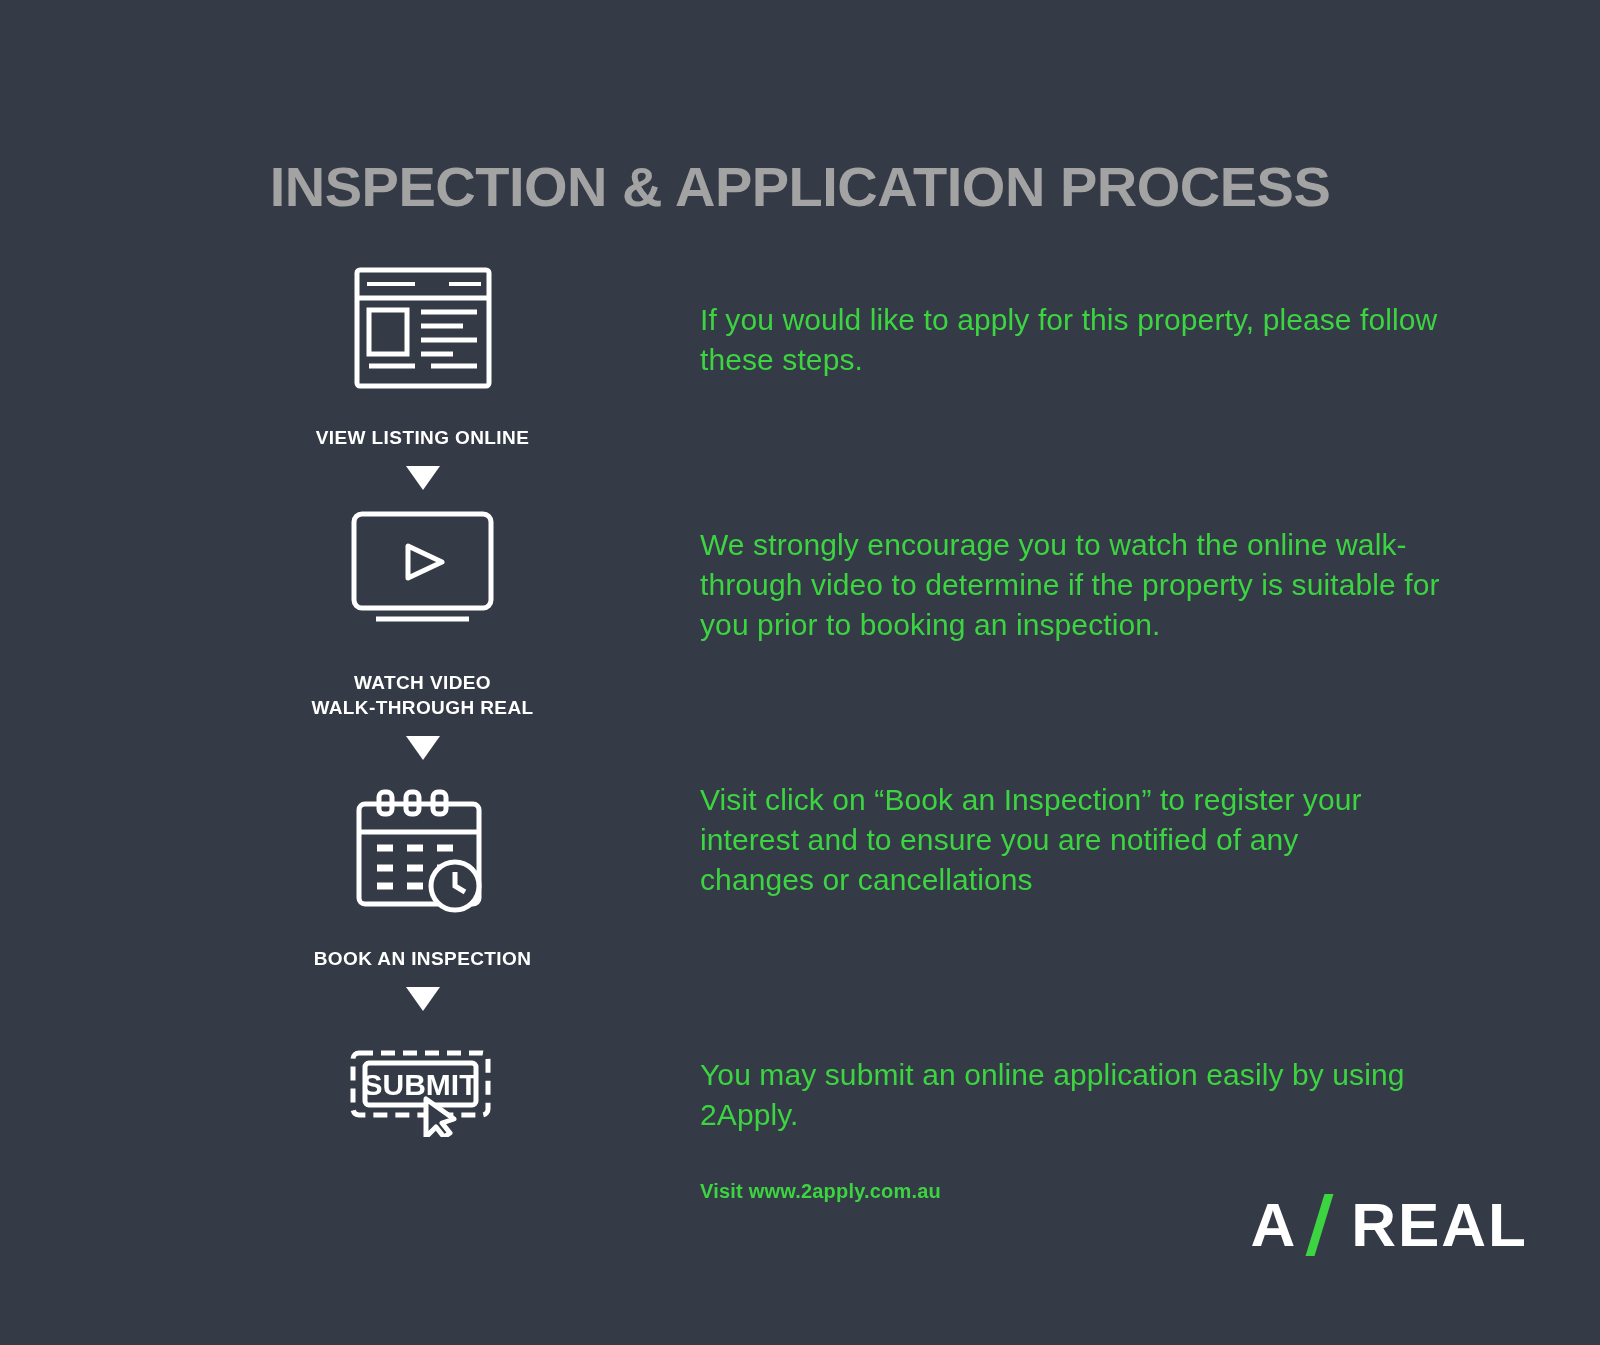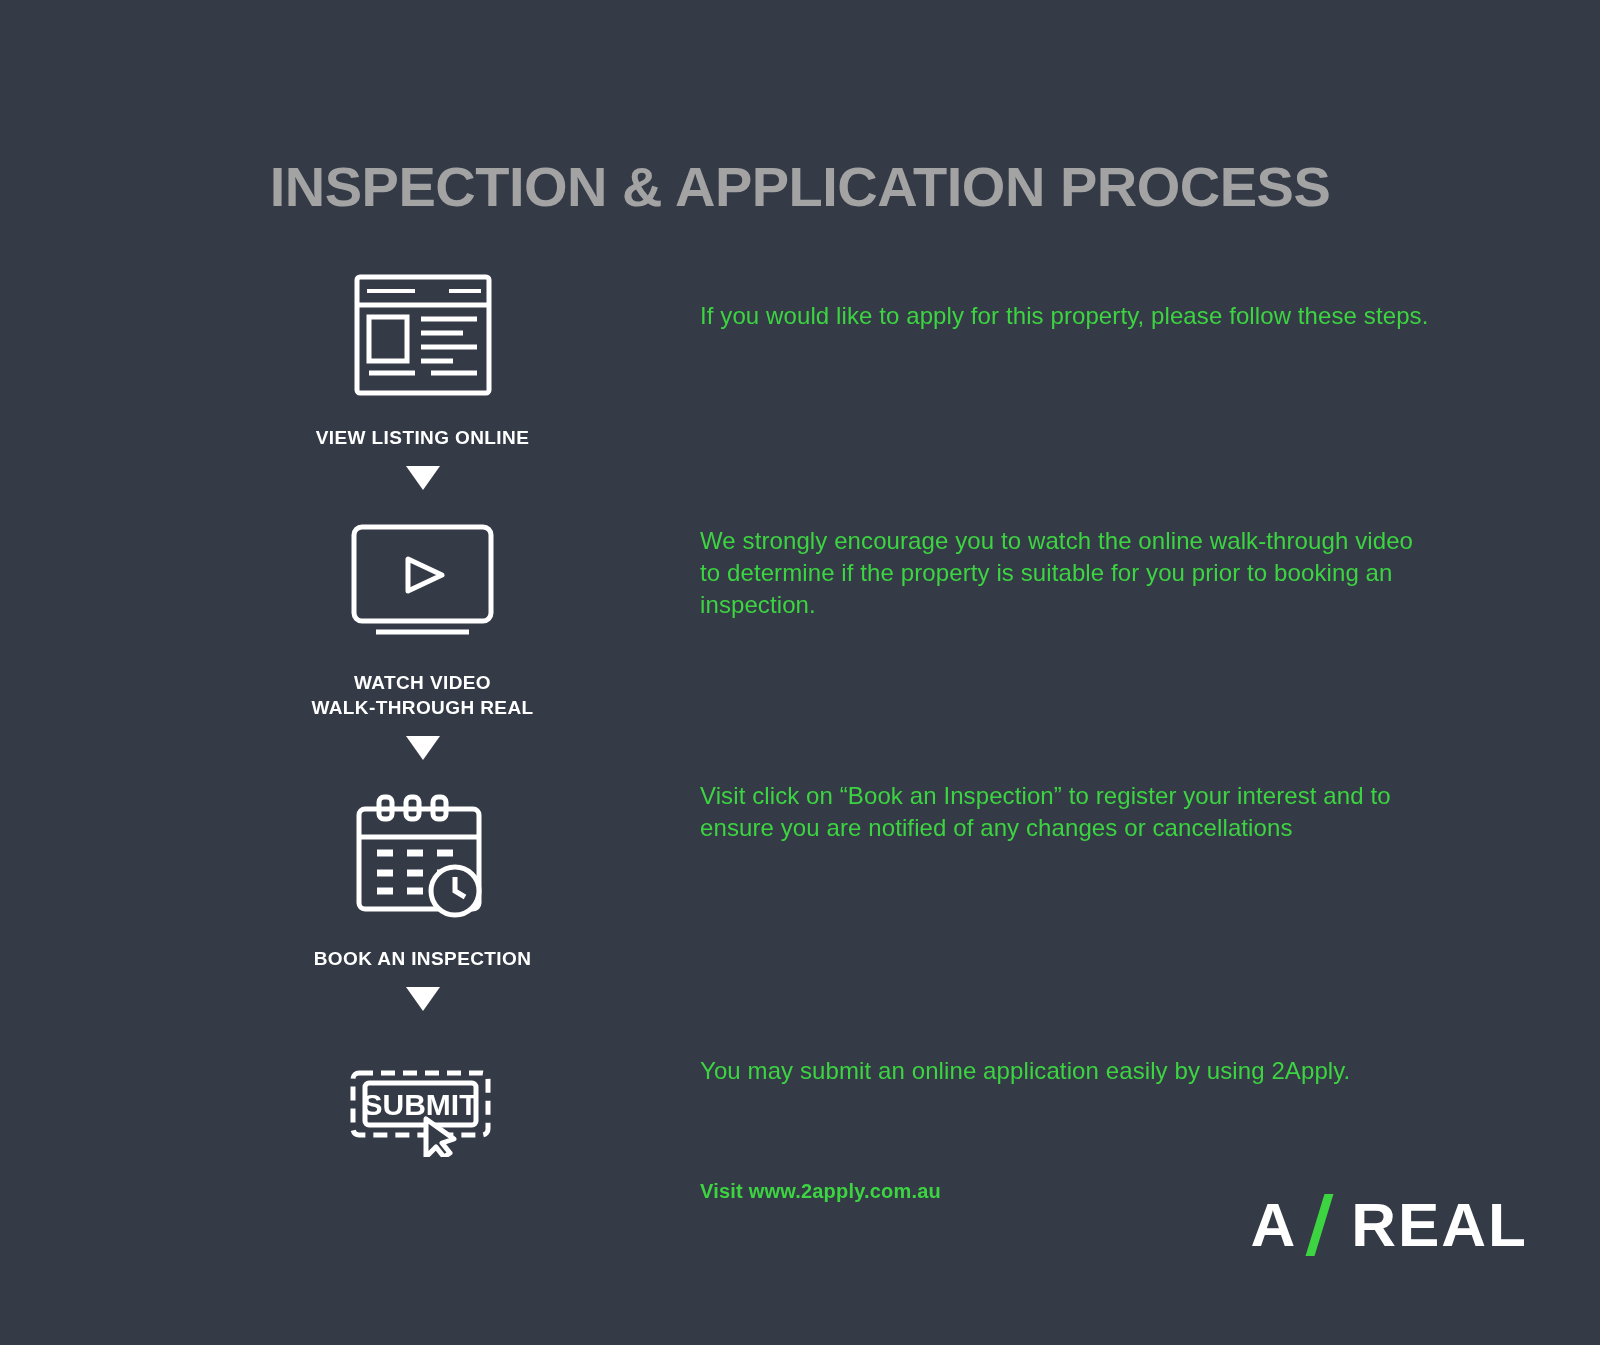--- a/index.html
+++ b/index.html
@@ -36,21 +36,21 @@
   .flow {
     position: absolute;
     left: 250px;
     top: 265px;
     width: 345px;
   }
   .step { width: 100%; }
   .icon-wrap {
     display: flex;
     justify-content: center;
-    align-items: center;
+    align-items: flex-start;
     height: 140px;
   }
   .step-label {
     margin-top: 20px;
     text-align: center;
     color: #ffffff;
     font-size: 19px;
     font-weight: bold;
     letter-spacing: 0.4px;
     line-height: 1.32;
@@ -73,21 +73,21 @@
   .step-1 { margin-top: 0px; }
   .step-2 { margin-top: 4px; }
   .step-3 { margin-top: 10px; }
   .step-4 { margin-top: 10px; }
 
   
   .texts { position: absolute; left: 700px; top: 0; width: 760px; }
   .para {
     position: absolute;
     color: #3cd441;
-    font-size: 24px;
+    font-size: 30px;
     line-height: 1.33;
     letter-spacing: 0.1px;
   }
   .p1 { top: 300px; }
   .p2 { top: 525px; width: 740px; }
   .p3 { top: 780px; width: 710px; }
   .p4 { top: 1055px; width: 720px; }
   .visit {
     position: absolute;
     top: 1180px;

